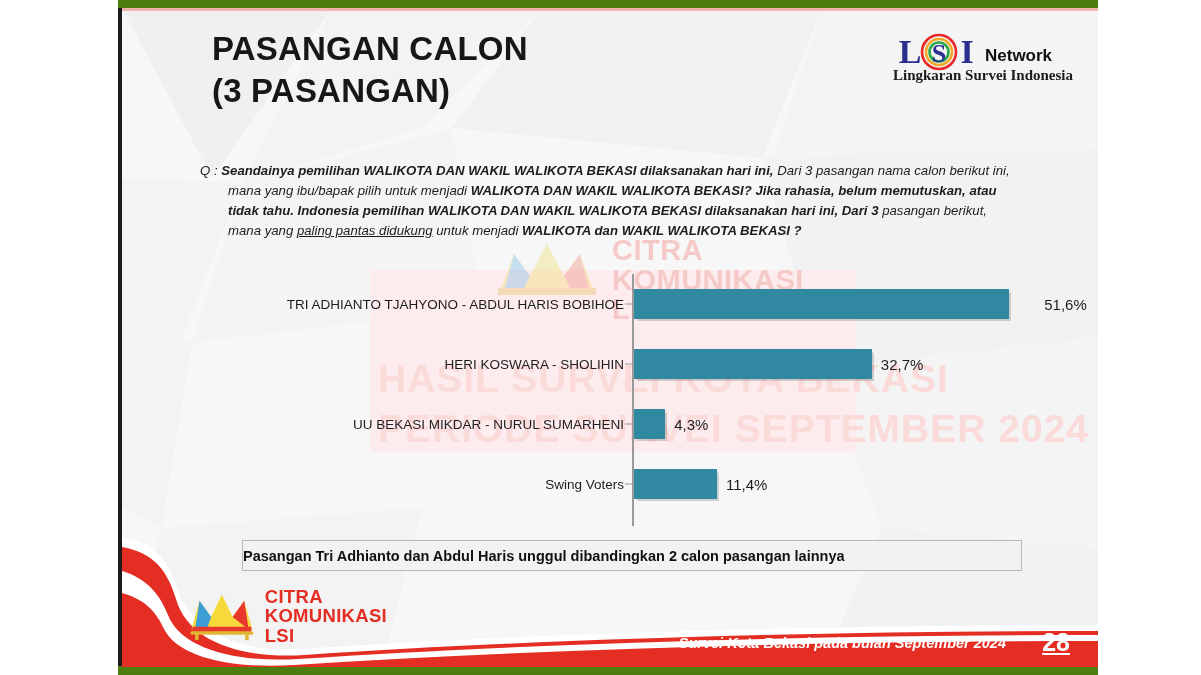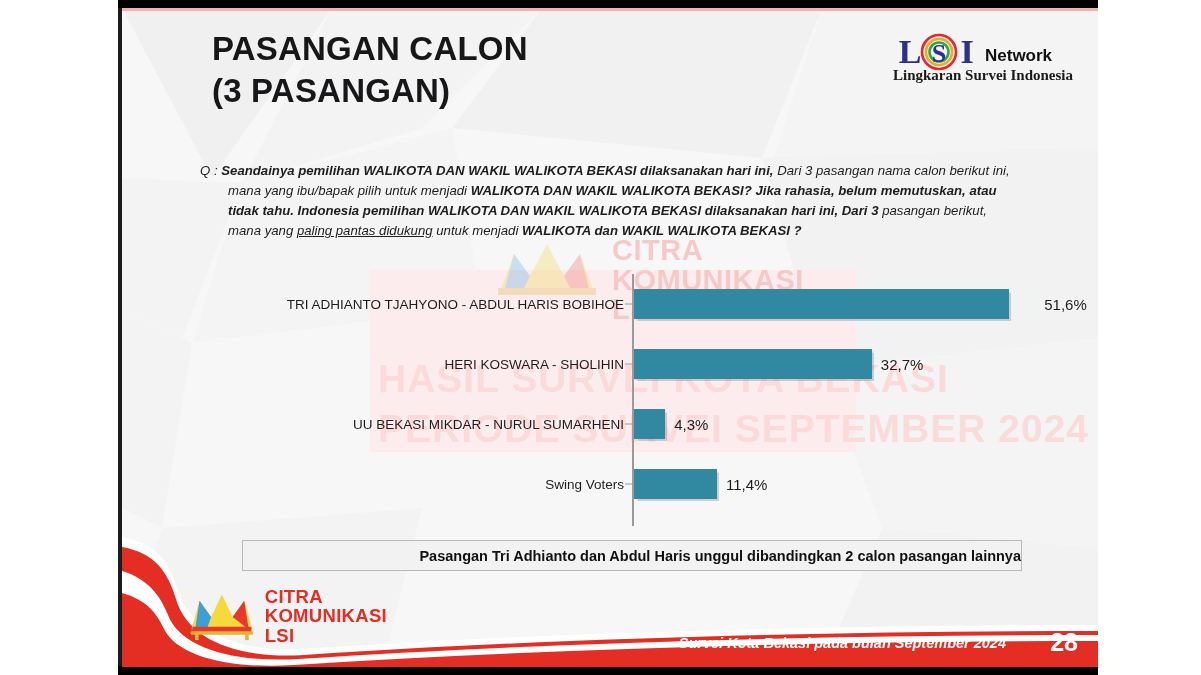--- a/index.html
+++ b/index.html
@@ -5,21 +5,21 @@
   * { box-sizing: border-box; margin: 0; padding: 0; }
   html, body {
     width: 1201px; height: 675px;
     background: #ffffff;
     font-family: "Liberation Sans", sans-serif;
     overflow: hidden;
   }
   #slide-root {
     position: relative;
     width: 1201px; height: 675px;
-    background: #000000;
+    background: #4d7c0f;
   }
 
   
   .page-left-gutter {
     position: absolute; left: 0; top: 0; width: 118px; height: 675px;
     background: #ffffff; z-index: 40;
   }
   .page-right-gutter {
     position: absolute; right: 0; top: 0; width: 103px; height: 675px;
     background: #ffffff; z-index: 40;
@@ -122,21 +122,21 @@
   .bar-value {
     position: absolute; top: 50%; transform: translateY(-50%);
     font-size: 15px; color: #1d1d1f; white-space: nowrap;
   }
 
   
   .conclusion-box {
     position: absolute; left: 120px; top: 532px;
     width: 780px; height: 31px; z-index: 12;
     background: #f2f2f2; border: 1px solid #b9b9b9;
-    display: flex; align-items: center; justify-content: flex-end;
+    display: flex; align-items: center; justify-content: flex-start;
     font-size: 14.5px; font-weight: bold; color: #111;
   }
 
   
   .bottom-art { position: absolute; left: 0; bottom: 0; width: 976px; height: 130px; z-index: 8; }
 
   .citra-logo-group {
     position: absolute; left: 65px; bottom: 20px;
     width: 200px; height: 62px; z-index: 14;
     display: flex; align-items: center; gap: 8px;
@@ -145,22 +145,22 @@
     color: #e42d23; font-weight: bold; font-size: 18.5px;
     line-height: 1.03; letter-spacing: .3px;
   }
 
   .footer-caption {
     position: absolute; right: 92px; bottom: 16px; z-index: 16;
     color: #ffffff; font-size: 14.5px; font-weight: bold; font-style: italic;
     white-space: nowrap;
   }
   .footer-page {
-    position: absolute; right: 20px; bottom: 10px; z-index: 16;
-    color: #ffffff; font-size: 25px; font-weight: bold;
+    position: absolute; right: 28px; bottom: 10px; z-index: 16;
+    color: #ffffff; font-size: 25px; font-weight: bold; text-decoration: underline;
   }
 </style>
 </head>
 <body>
 
 <div id="slide-root">
 
   <div class="slide-canvas">
 
     <svg class="bg-poly" viewBox="0 0 976 659" preserveAspectRatio="none">

